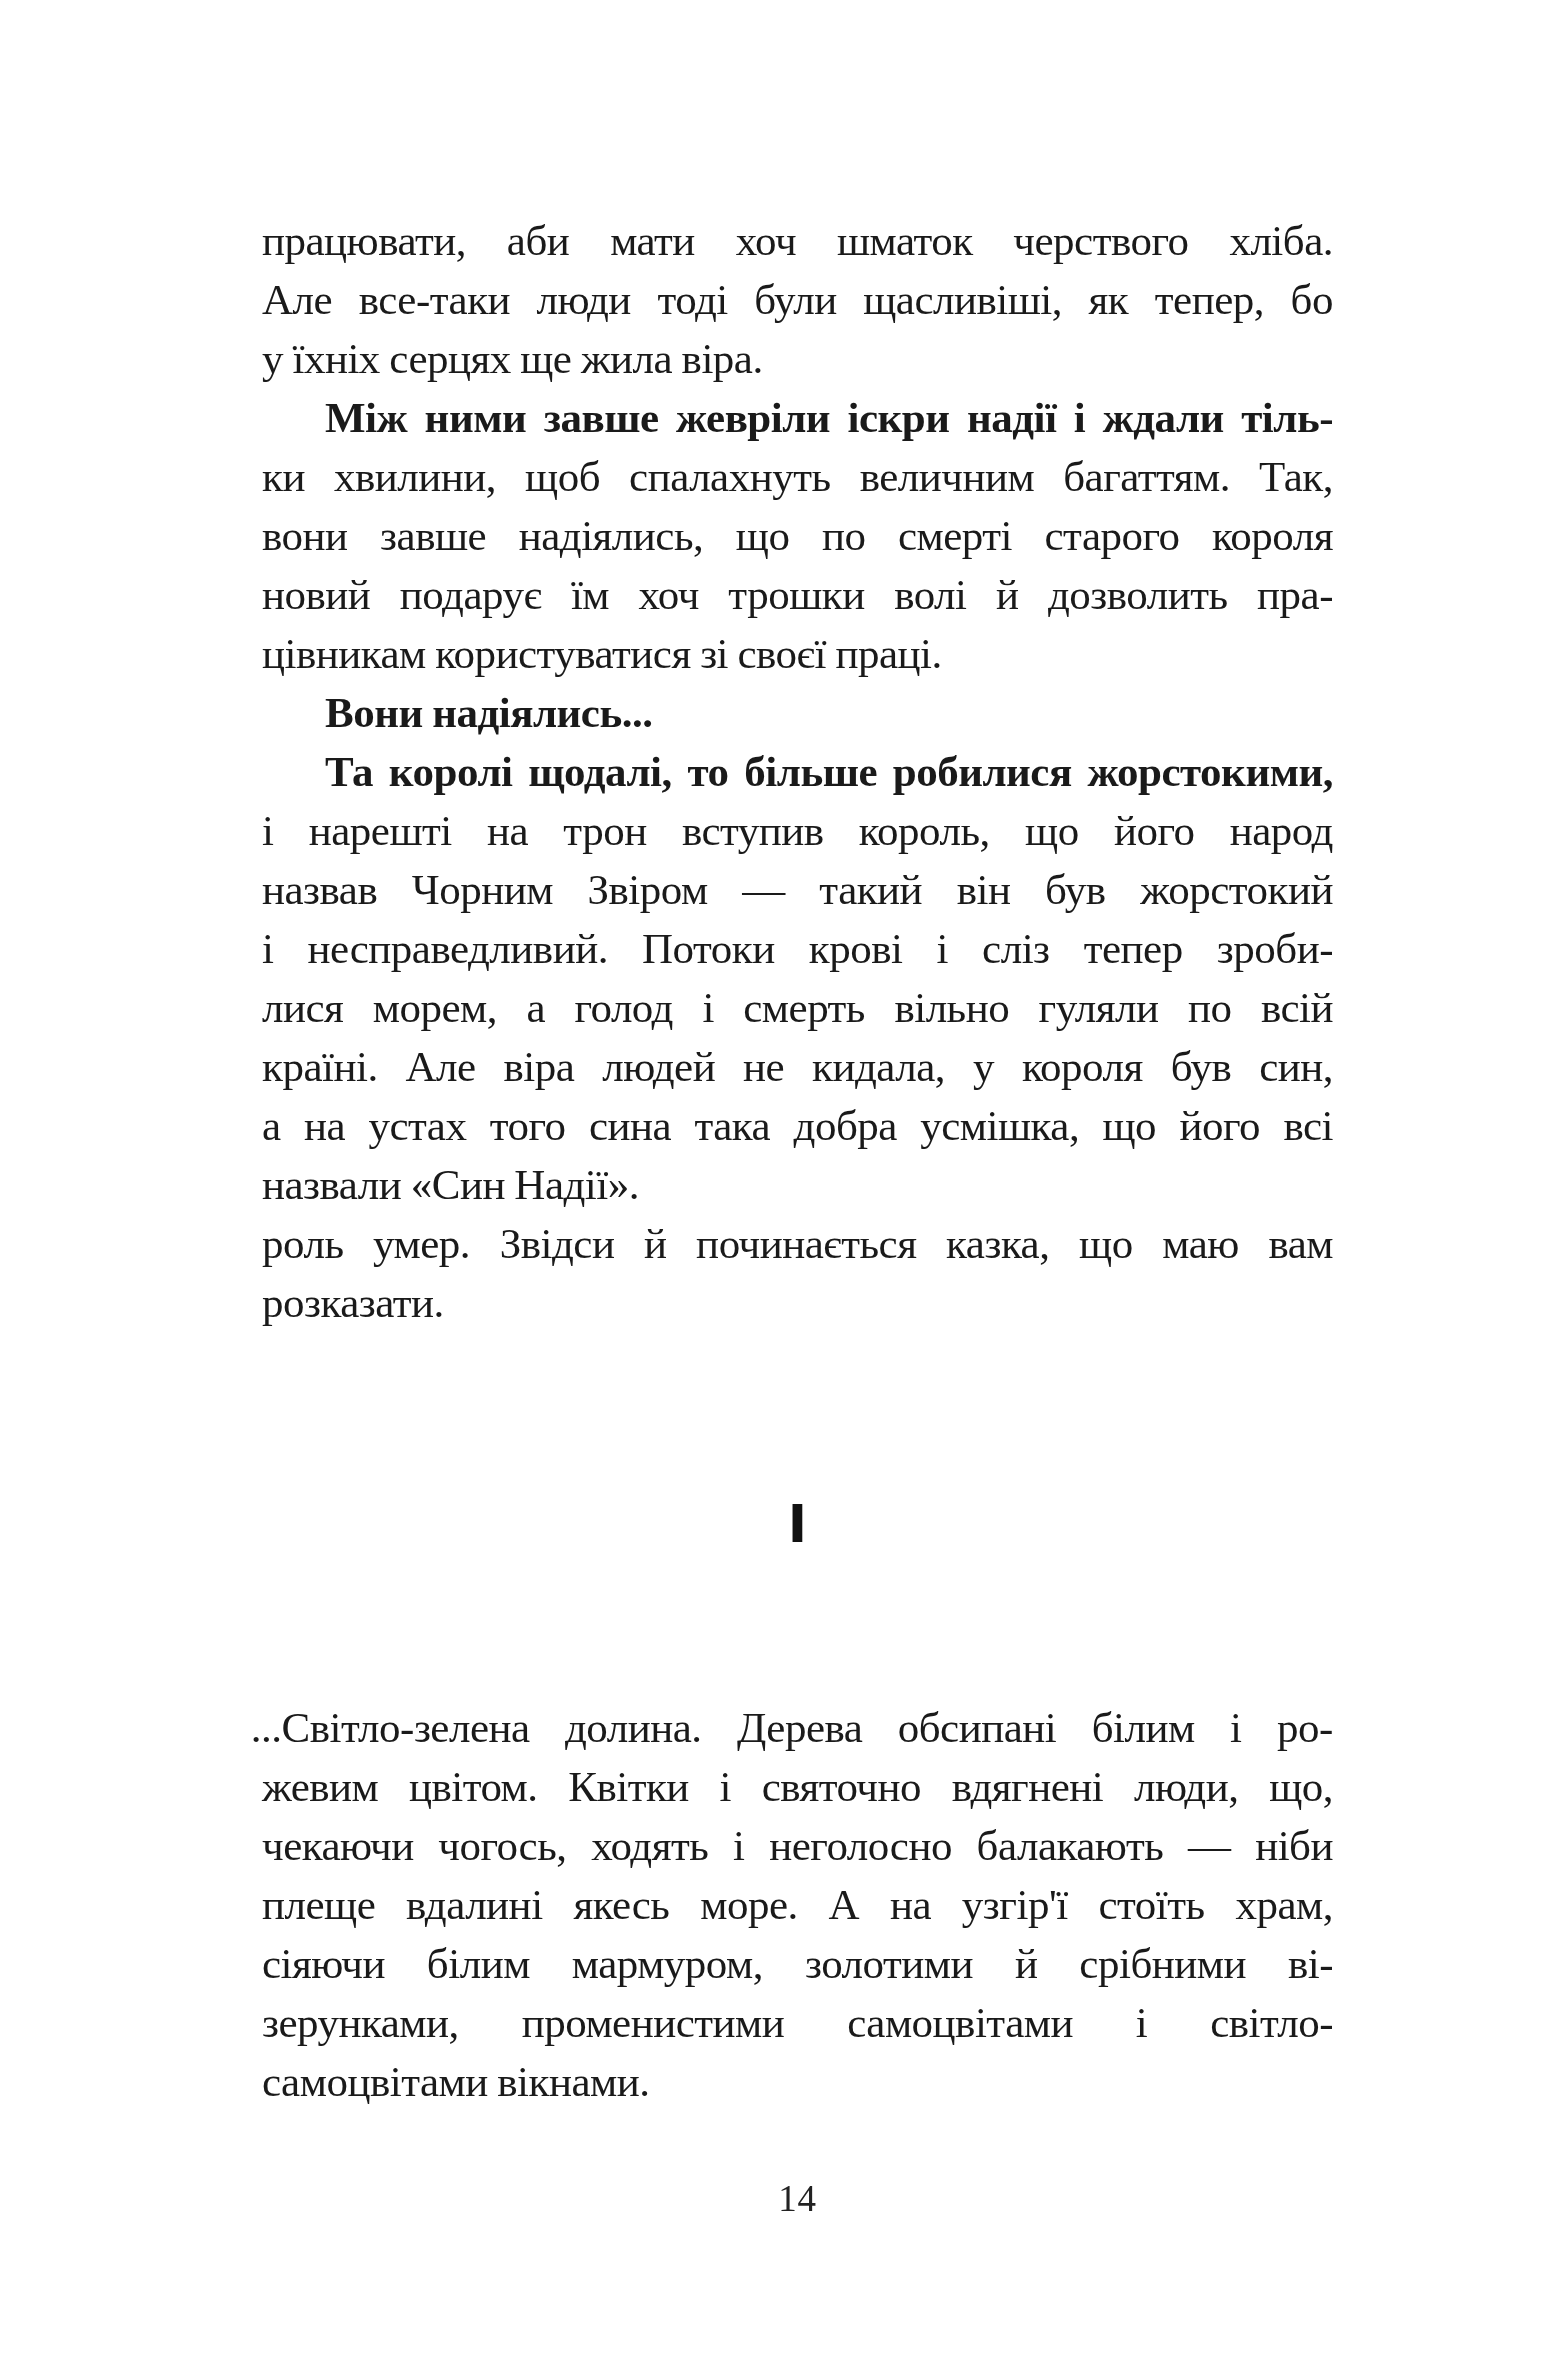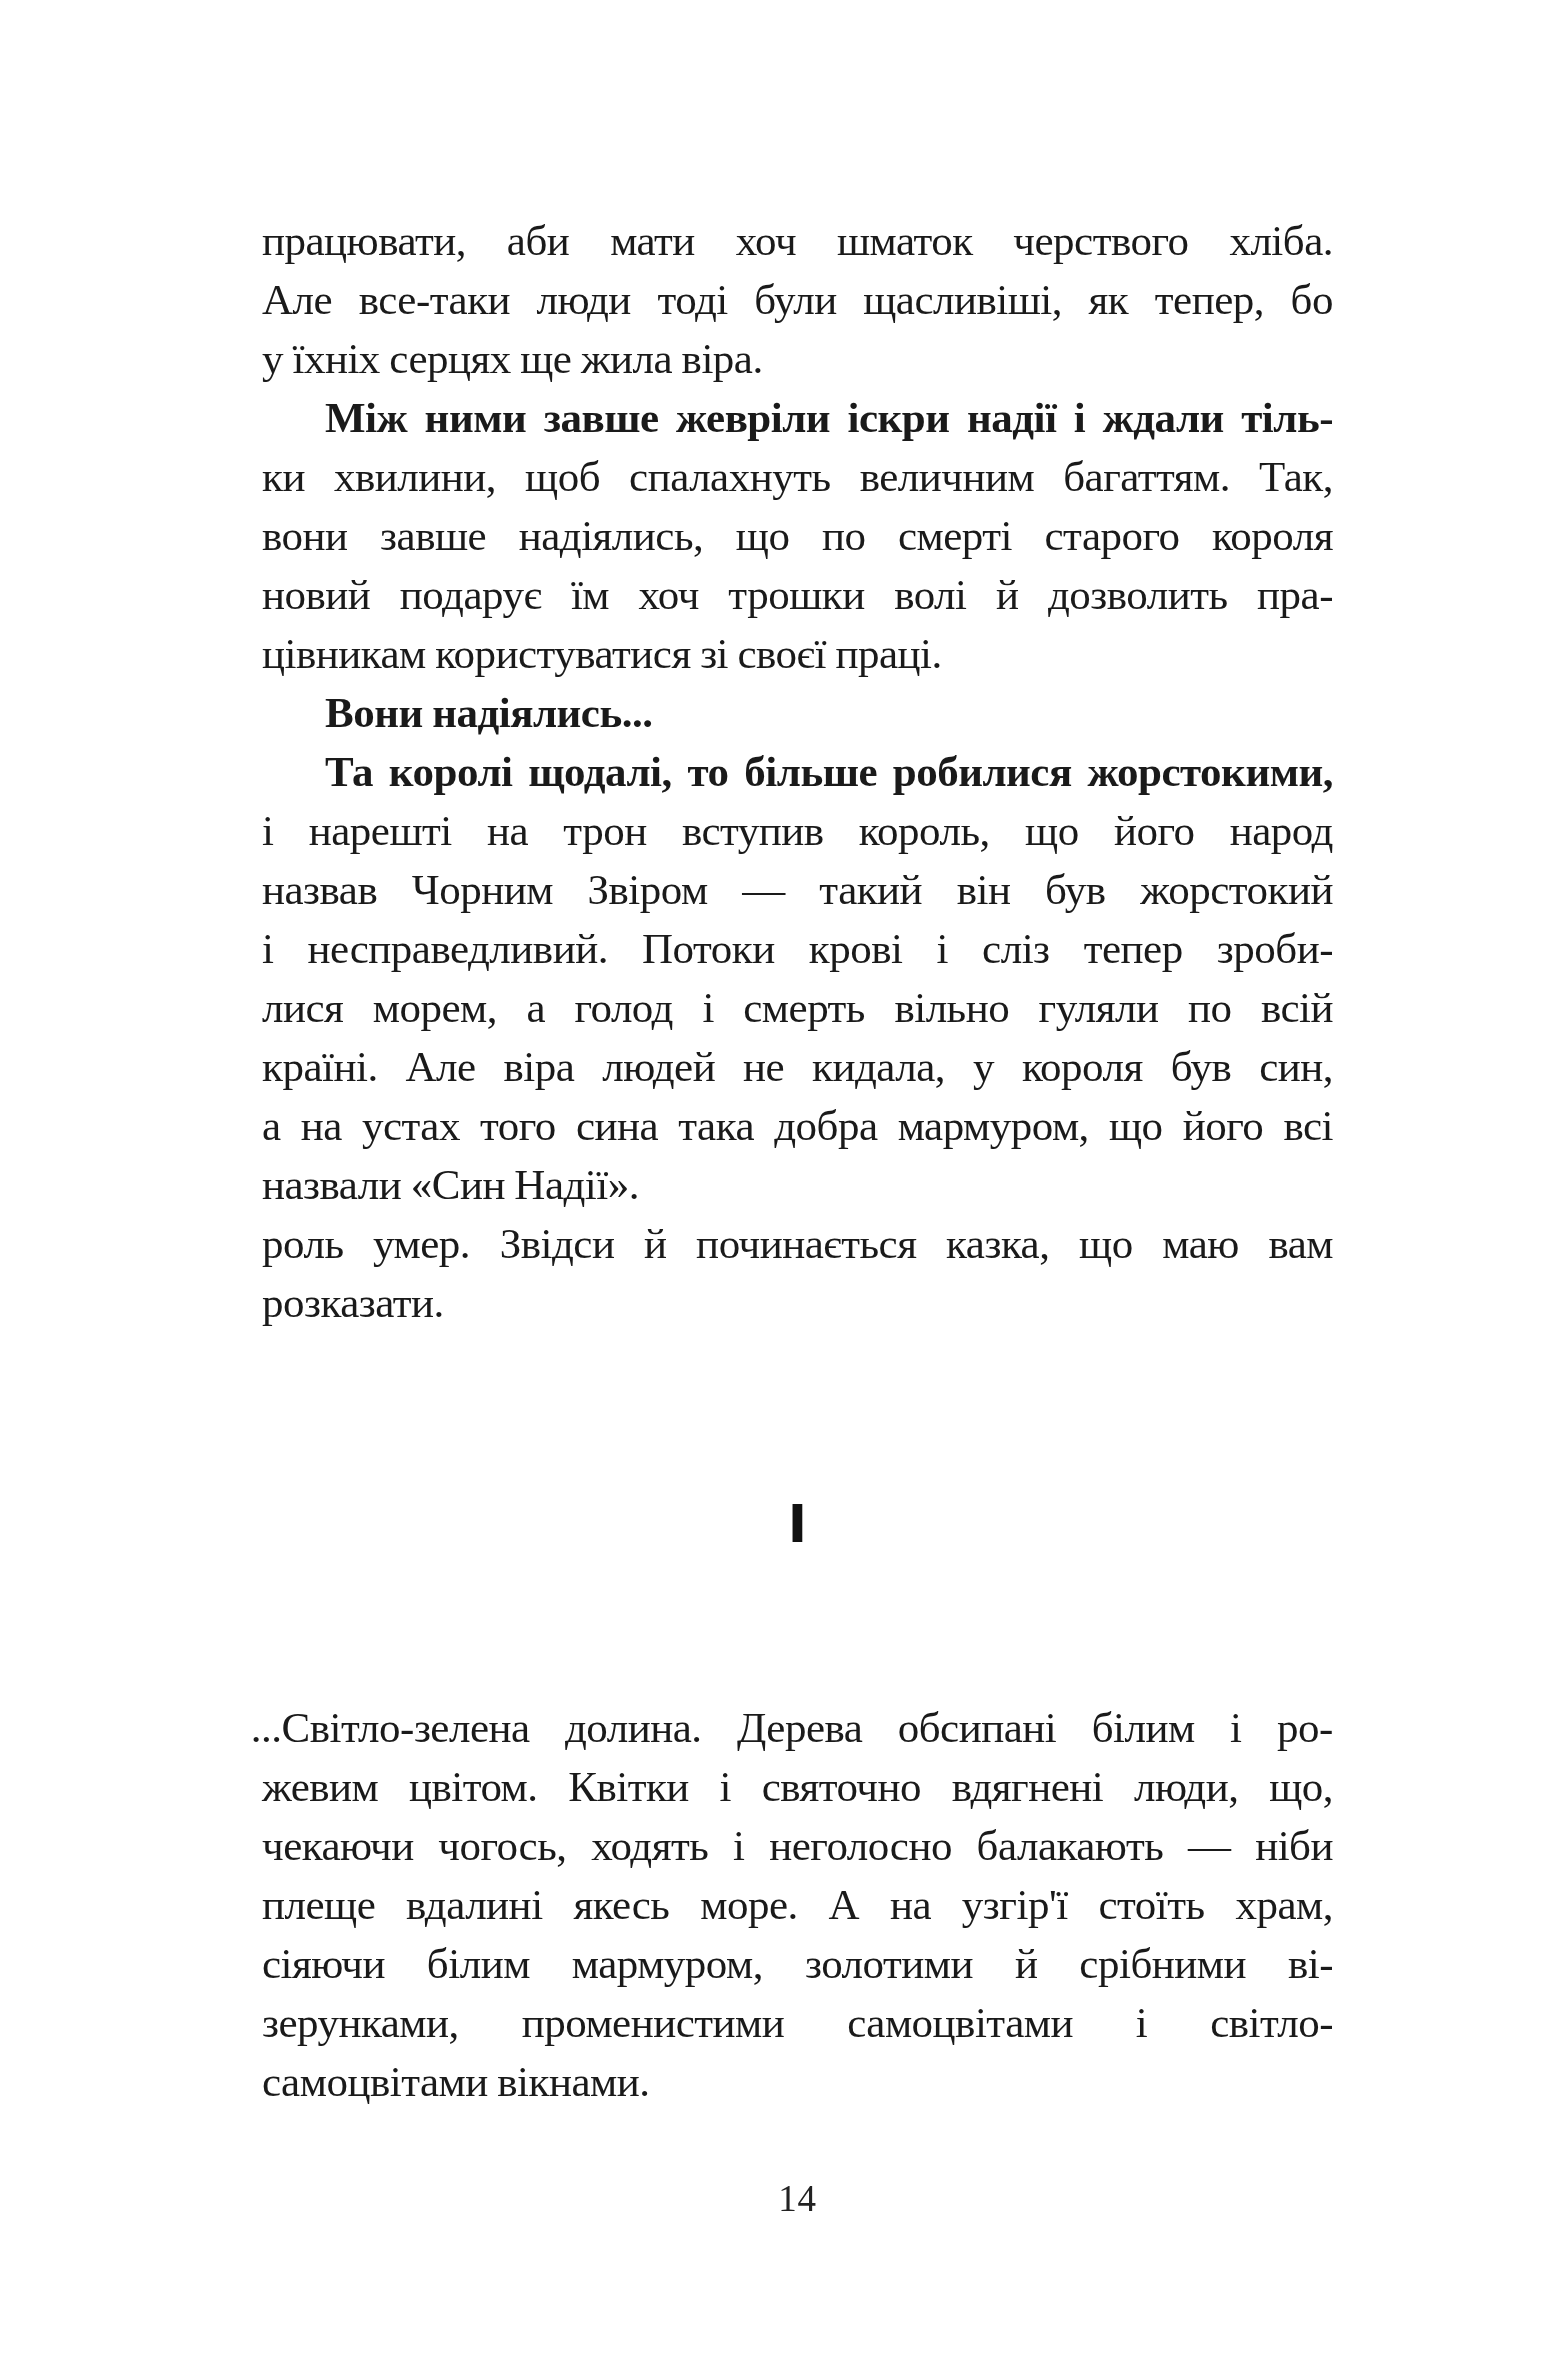--- a/index.html
+++ b/index.html
@@ -95,21 +95,21 @@
     <span class="line last">цівникам користуватися зі своєї праці.</span>
 
     <span class="line indent last">Вони надіялись...</span>
 
     <span class="line indent">Та королі щодалі, то більше робилися жорстокими,</span>
     <span class="line">і нарешті на трон вступив король, що його народ</span>
     <span class="line">назвав Чорним Звіром — такий він був жорстокий</span>
     <span class="line">і несправедливий. Потоки крові і сліз тепер зроби-</span>
     <span class="line">лися морем, а голод і смерть вільно гуляли по всій</span>
     <span class="line">країні. Але віра людей не кидала, у короля був син,</span>
-    <span class="line">а на устах того сина така добра мармуром, що його всі</span>
+    <span class="line">а на устах того сина така добра усмішка, що його всі</span>
     <span class="line last">назвали «Син Надії».</span>
 
     <span class="line">роль умер. Звідси й починається казка, що маю вам</span>
     <span class="line last">розказати.</span>
   </div>
 
   <div class="chapter-heading">I</div>
 
   <div class="text-block section-2">
     <span class="line hang" style="width:1082px;">...Світло-зелена долина. Дерева обсипані білим і ро-</span>

